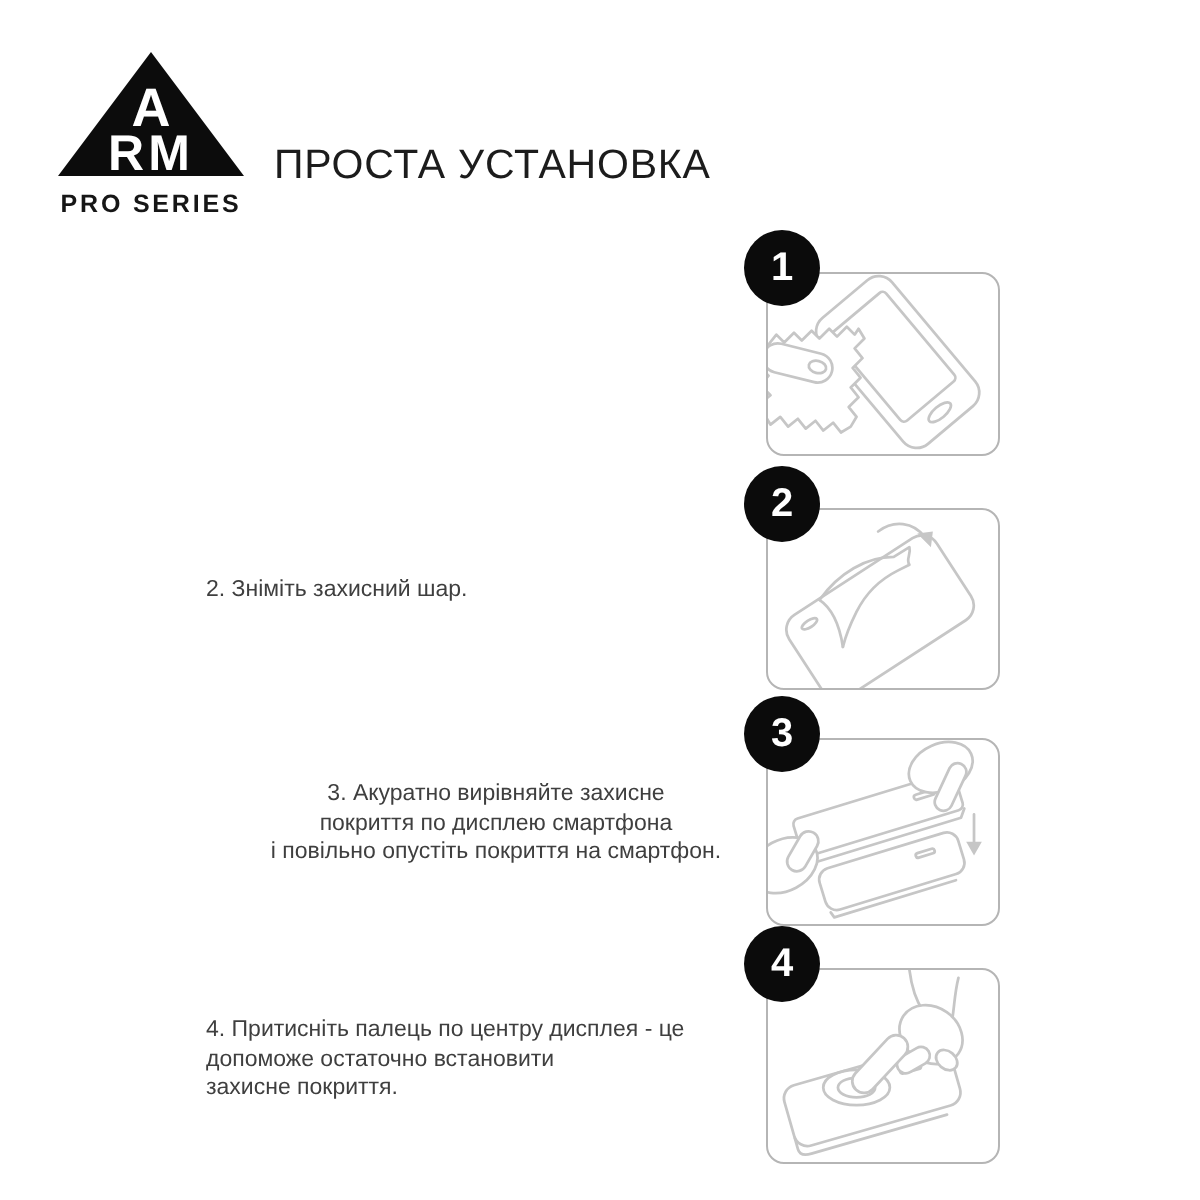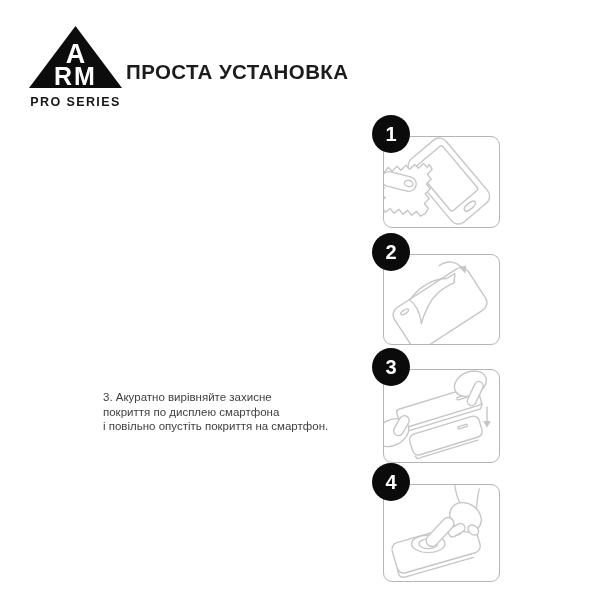--- a/index.html
+++ b/index.html
@@ -3,32 +3,32 @@
 <meta charset="utf-8">
 <style>
   html,body{margin:0;padding:0;background:#fff;}
   .page{
     position:relative;width:600px;height:600px;background:#ffffff;
     font-family:"Liberation Sans","DejaVu Sans",sans-serif;overflow:hidden;
   }
   
   .logo{position:absolute;left:28px;top:26px;width:95px;height:84px;}
   .page-title{
-    position:absolute;left:126px;top:60px;margin:0;
-    font-size:20.5px;font-weight:700;letter-spacing:.4px;color:#1c1c1c;
+    position:absolute;left:126px;top:60px;margin:11px;
+    font-size:20.5px;font-weight:400;letter-spacing:.4px;color:#1c1c1c;
   }
   
   .step-text{
     position:absolute;left:103px;width:290px;margin:0;
     font-size:11.5px;line-height:14.6px;color:#3f3f3f;
     white-space:pre-line;
   }
   .step-text.s1{top:155px;}
   .step-text.s2{top:288px;}
-  .step-text.s3{top:390px;}
+  .step-text.s3{top:390px;text-align:center;}
   .step-text.s4{top:508px;}
   
   .figure{
     position:absolute;left:383px;width:117px;
     border:1.5px solid #b5b5b5;border-radius:9px;background:#fff;box-sizing:border-box;
   }
   .figure.f1{top:136px;height:92px;}
   .figure.f2{top:254px;height:91px;}
   .figure.f3{top:369px;height:94px;}
   .figure.f4{top:484px;height:98px;}
@@ -49,23 +49,27 @@
 
   <svg class="logo" viewBox="0 0 95 84">
     <polygon points="47.5,0 94,62 1,62" fill="#0c0c0c"></polygon>
     <text x="47.5" y="37" text-anchor="middle" font-size="27" font-weight="bold" fill="#ffffff">A</text>
     <text x="47.5" y="59" text-anchor="middle" font-size="25" font-weight="bold" letter-spacing="2" fill="#ffffff">RM</text>
     <text x="47.5" y="80" text-anchor="middle" font-size="12.5" font-weight="bold" letter-spacing="1.4" fill="#161616">PRO SERIES</text>
   </svg>
 
   <h1 class="page-title">ПРОСТА УСТАНОВКА</h1>
 
+  <p class="step-text s2">2. Зніміть захисний шар.</p>
   <p class="step-text s3">3. Акуратно вирівняйте захисне
 покриття по дисплею смартфона
 і повільно опустіть покриття на смартфон.</p>
+  <p class="step-text s4">4. Притисніть палець по центру дисплея - це
+допоможе остаточно встановити
+захисне покриття.</p>
 
   <div class="figure f1">
     <span class="badge">1</span>
     <svg viewBox="0 0 117 92">
       <g class="art">
         <g transform="translate(66,45) rotate(-40)">
           <rect x="-24" y="-42" width="48" height="84" rx="9"></rect>
           <rect x="-18" y="-33" width="36" height="59" rx="2.5"></rect>
           <ellipse cx="0" cy="33.5" rx="7" ry="3"></ellipse>
         </g>

